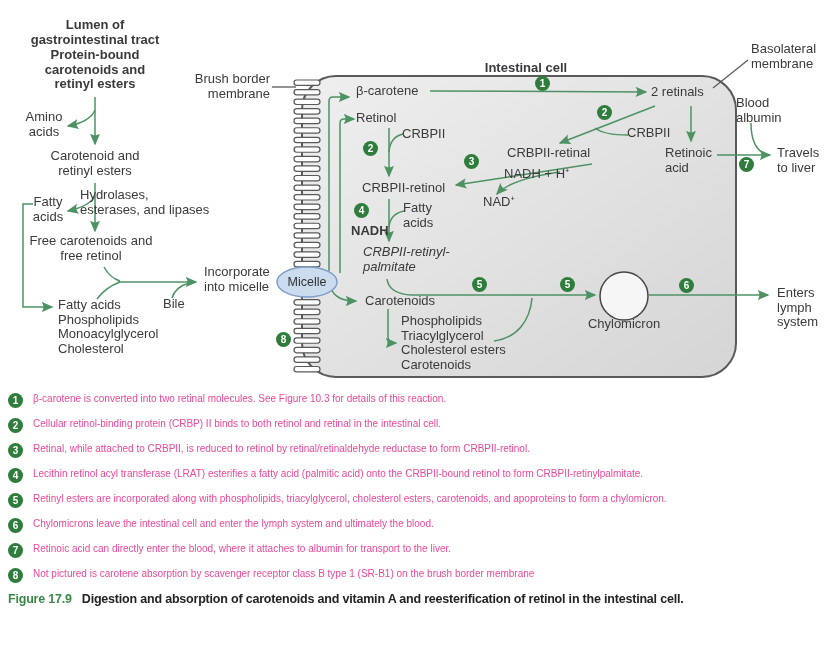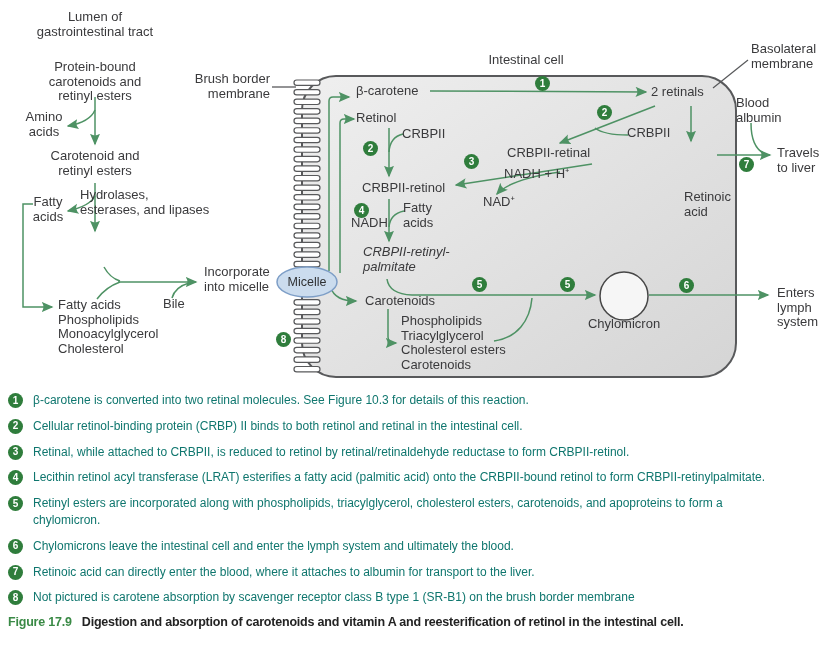--- a/index.html
+++ b/index.html
@@ -3,36 +3,36 @@
 <meta charset="utf-8">
 <style>
   html,body{margin:0;padding:0;background:#ffffff;}
   .page{
     position:relative;width:834px;height:654px;background:#ffffff;overflow:hidden;
     font-family:"Liberation Sans", sans-serif;color:#3a3a3c;
   }
   .lbl{position:absolute;font-size:13px;line-height:1.12;white-space:pre-line;}
   .c{text-align:center;}
   .r{text-align:right;}
-  .b{font-weight:normal;}
+  .b{font-weight:bold;margin-top:8px;}
   .small{font-size:12.5px;}
   svg{position:absolute;top:0;left:0;}
   .badge{
     position:absolute;width:15px;height:15px;border-radius:50%;
     background:#2f7d3c;color:#ffffff;font-size:10px;font-weight:bold;
     display:flex;align-items:center;justify-content:center;line-height:1;
   }
   .legend{position:absolute;left:8px;top:392px;width:818px;}
   .legend-row{display:flex;align-items:flex-start;margin-bottom:9px;}
   .legend-row .badge-l{
     flex:0 0 15px;width:15px;height:15px;border-radius:50%;background:#2f7d3c;color:#fff;
     font-size:10px;font-weight:bold;display:flex;align-items:center;justify-content:center;
     margin-top:1px;margin-right:10px;line-height:1;
   }
-  .legend-row .ltext{font-size:12px;line-height:1.4;color:#0f766e;max-width:760px;}
+  .legend-row .ltext{font-size:10px;line-height:1.4;color:#ec4899;max-width:760px;}
   .caption{display:flex;align-items:flex-start;margin-top:5px;}
   .caption .figlabel{color:#3a8a46;font-weight:bold;font-size:12.5px;margin-right:10px;white-space:nowrap;letter-spacing:-0.2px;}
   .caption .figtext{font-size:12.5px;font-weight:600;letter-spacing:-0.2px;color:#232323;}
 </style>
 </head>
 <body>
 
 <div class="page">
 
   <svg width="834" height="390" viewBox="0 0 834 390">
@@ -121,31 +121,33 @@
       <path d="M751 123 C751 140 756 150 765 154"></path>
     </g>
 
     <circle cx="624" cy="296" r="24" fill="#f6f6f6" stroke="#474747" stroke-width="1.5"></circle>
 
     <ellipse cx="307" cy="282" rx="30" ry="15" fill="#cbdcee" stroke="#7d9ec7" stroke-width="1.5"></ellipse>
   </svg>
 
   <div class="lbl c b" style="left:15px;top:10px;width:160px;">Lumen of
 gastrointestinal tract</div>
-  <div class="lbl c" style="left:15px;top:60px;width:160px;">Protein-bound
+  <div class="lbl c" style="left:15px;top:48px;width:160px;font-weight:bold;">Protein-bound
 carotenoids and
 retinyl esters</div>
   <div class="lbl c" style="left:18px;top:110px;width:52px;">Amino
 acids</div>
   <div class="lbl c" style="left:15px;top:149px;width:160px;">Carotenoid and
 retinyl esters</div>
   <div class="lbl c" style="left:26px;top:195px;width:44px;">Fatty
 acids</div>
   <div class="lbl" style="left:80px;top:188px;width:145px;">Hydrolases,
 esterases, and lipases</div>
+  <div class="lbl c" style="left:11px;top:234px;width:160px;">Free carotenoids and
+free retinol</div>
   <div class="lbl" style="left:204px;top:265px;width:80px;">Incorporate
 into micelle</div>
   <div class="lbl" style="left:163px;top:297px;width:40px;">Bile</div>
   <div class="lbl" style="left:58px;top:298px;width:135px;">Fatty acids
 Phospholipids
 Monoacylglycerol
 Cholesterol</div>
 
   <div class="lbl r" style="left:180px;top:72px;width:90px;">Brush border
 membrane</div>
@@ -167,21 +169,21 @@
   <div class="lbl" style="left:403px;top:201px;width:45px;">Fatty
 acids</div>
   <div class="lbl" style="left:363px;top:245px;width:100px;font-style:italic;">CRBPII-retinyl-
 palmitate</div>
   <div class="lbl" style="left:365px;top:294px;">Carotenoids</div>
   <div class="lbl" style="left:401px;top:314px;width:125px;">Phospholipids
 Triacylglycerol
 Cholesterol esters
 Carotenoids</div>
   <div class="lbl c" style="left:574px;top:317px;width:100px;">Chylomicron</div>
-  <div class="lbl" style="left:684px;top:146px;width:60px;margin-top:44px;">Retinoic
+  <div class="lbl" style="left:665px;top:146px;width:60px;">Retinoic
 acid</div>
   <div class="lbl" style="left:736px;top:96px;width:60px;">Blood
 albumin</div>
   <div class="lbl" style="left:777px;top:146px;width:55px;">Travels
 to liver</div>
   <div class="lbl" style="left:777px;top:286px;width:55px;">Enters
 lymph
 system</div>
 
   <div class="badge" style="left:535px;top:76px;">1</div>

